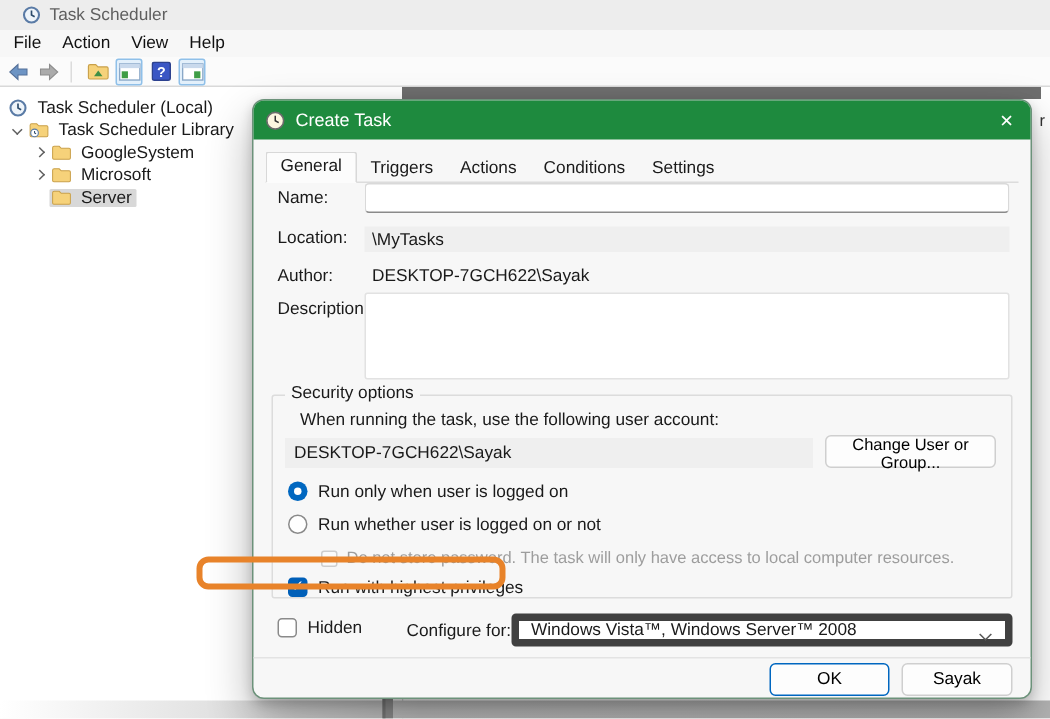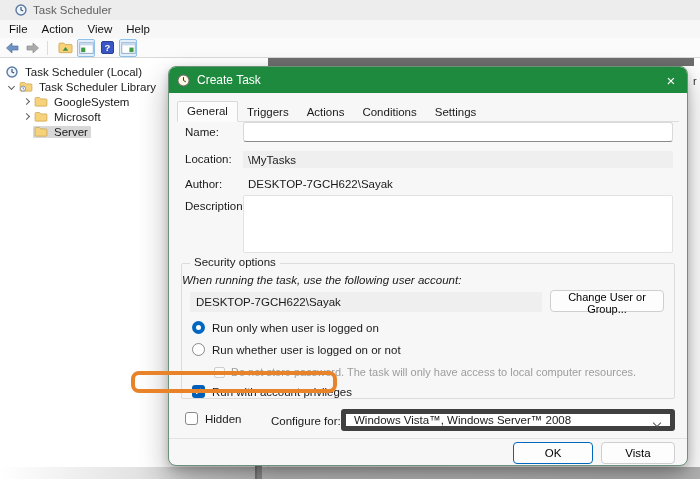--- a/index.html
+++ b/index.html
@@ -48,21 +48,21 @@
   .tab.active { background:#fcfcfc; border:1px solid #d8d8d8; border-bottom:1px solid #fcfcfc; border-radius:2px 2px 0 0; }
 
   .flabel { position:absolute; left:16px; font-size:11.5px; color:#1a1a1a; }
   .name-input { position:absolute; left:74px; top:55px; width:430px; height:20px; background:#fff; border:1px solid #d9d9d9; border-bottom:1px solid #8a8a8a; border-radius:3px; font:11.5px "Liberation Sans",sans-serif; padding:0 5px; }
   .ro-band { position:absolute; left:74px; width:430px; height:17px; background:#efefef; font-size:11.5px; display:flex; align-items:center; padding-left:5px; }
   .plain-val { position:absolute; left:79px; font-size:11.5px; }
   .desc-area { position:absolute; left:74px; top:128px; width:430px; height:58px; background:#fff; border:1px solid #e2e2e2; border-radius:2px; resize:none; font:11.5px "Liberation Sans",sans-serif; padding:3px 5px; }
 
   .group { position:absolute; left:12px; top:196px; width:494px; height:136px; border:1px solid #dcdcdc; border-radius:2px; }
   .legend { position:absolute; left:8px; top:-8px; background:#f7f7f7; padding:0 4px; font-size:11.5px; }
-  .gtext { position:absolute; left:0; font-size:11.5px;font-style:italic; }
+  .gtext { position:absolute; left:18px; font-size:11.5px; }
   .acct-band { position:absolute; left:8px; top:28px; width:352px; height:20px; background:#efefef; font-size:11.5px; display:flex; align-items:center; padding-left:6px; }
   .change-btn { position:absolute; left:368px; top:26px; width:114px; height:22px; background:#fdfdfd; border:1px solid #cfcfcf; border-radius:4px; font:11px "Liberation Sans",sans-serif; }
 
   .opt { position:absolute; display:flex; align-items:flex-end; }
   .radio { width:13px; height:13px; border-radius:50%; flex:none; margin-right:7px; }
   .radio.on { background:#0067c0; position:relative; }
   .radio.on::after { content:""; position:absolute; left:4px; top:4px; width:5px; height:5px; border-radius:50%; background:#fff; }
   .radio.off { background:#fff; border:1px solid #8a8a8a; }
   .cbox { width:13px; height:13px; border-radius:3px; flex:none; margin-right:7px; }
   .cbox.checked { background:#005fb8; color:#fff; font-size:10px; line-height:13px; text-align:center; }
@@ -250,34 +250,34 @@
       <div class="opt" style="left:10px; top:79px">
         <span class="radio off"></span>
         <span class="opt-label">Run whether user is logged on or not</span>
       </div>
       <div class="opt" style="left:32px; top:102px">
         <span class="cbox dis" style="margin-right:6px"></span>
         <span class="opt-label dis">Do not store password.  The task will only have access to local computer resources.</span>
       </div>
       <div class="opt" style="left:10px; top:121px">
         <span class="cbox checked">✓</span>
-        <span class="opt-label">Run with account privileges</span>
+        <span class="opt-label">Run with highest privileges</span>
       </div>
     </div>
 
     <div class="opt" style="left:16px; top:345px">
       <span class="cbox un"></span>
       <span class="opt-label">Hidden</span>
     </div>
     <span class="flabel" style="left:102px; top:348px">Configure for:</span>
     <div class="combo">
       <span>Windows Vista™, Windows Server™ 2008</span>
       <span class="dd-chev"></span>
     </div>
 
     <div class="footer-line"></div>
     <button class="btn ok">OK</button>
-    <button class="btn cancel">Vista</button>
+    <button class="btn cancel">Sayak</button>
   </div>
 
   <div class="orange-box"></div>
 
 </div>
 
 </body></html>

